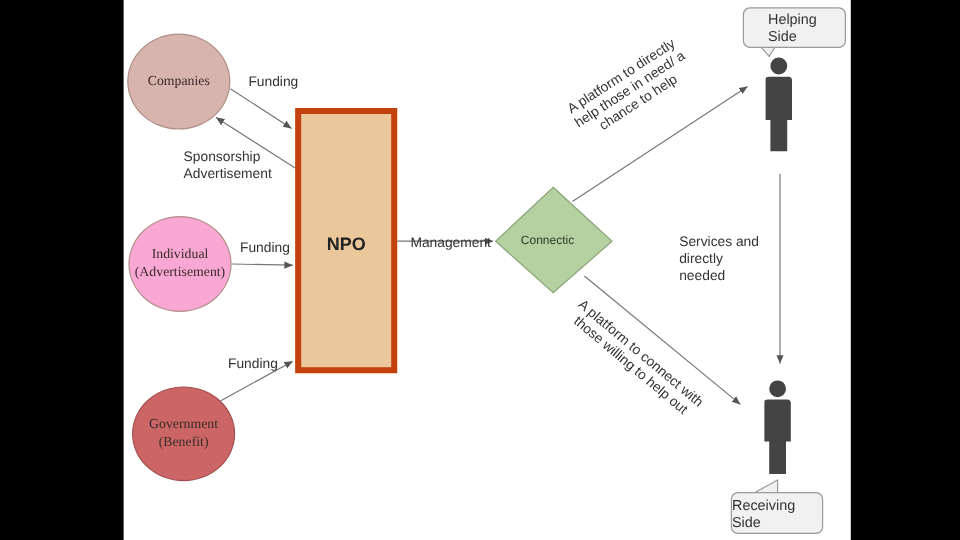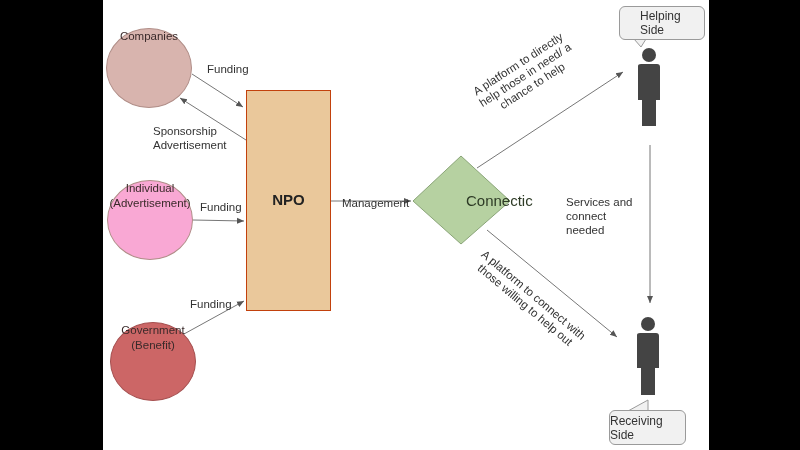--- a/index.html
+++ b/index.html
@@ -1,21 +1,21 @@
 <!DOCTYPE html>
 <html><head>
 <meta charset="utf-8">
 <style>
   html, body { margin:0; padding:0; background:#000; }
   body { width:800px; height:450px; position:relative; overflow:hidden; font-family:"Liberation Sans", sans-serif; }
   #canvas { position:absolute; left:103px; top:0; width:606px; height:450px; background:#fff; }
   svg { position:absolute; left:0; top:0; }
   .lbl { position:absolute; font-size:11.5px; color:#333; line-height:14px; white-space:nowrap; }
-  .circle { position:absolute; border-radius:50%; display:flex; justify-content:center; text-align:center; font-size:11.5px; line-height:15px; color:#3a2a2a; box-sizing:border-box; }
-  .npo { position:absolute; left:246px; top:90px; width:85px; height:221px; background:#eac89b; border:1px solid #c2410c; box-sizing:border-box;padding-left:36px; }
+  .circle { position:absolute; border-radius:50%; display:flex; align-items:center; justify-content:center; text-align:center; font-size:11.5px; line-height:15px; color:#3a2a2a; box-sizing:border-box;font-family:Liberation Serif, serif; }
+  .npo { position:absolute; left:246px; top:90px; width:85px; height:221px; background:#eac89b; border:5px solid #c2410c; box-sizing:border-box;padding-left:36px; }
   .npo-title { position:absolute; left:0; right:0; top:100px; text-align:center; font-weight:bold; font-size:15px; color:#222; }
   .bubble { position:absolute; background:#f1f1f1; border:1px solid #9a9a9a; border-radius:6px; font-size:12px; color:#333; display:flex; align-items:center; justify-content:center; box-sizing:border-box; }
 </style>
 </head>
 <body>
 
 <div id="canvas"></div>
 
 <svg width="800" height="450">
   <defs>
@@ -69,21 +69,21 @@
   <span>
     <span>Government</span><br>
     <span>(Benefit)</span>
   </span>
 </div>
 
 <div class="npo">
   <div class="npo-title">NPO</div>
 </div>
 
-<div class="lbl" style="left:434px;top:194px;font-size:15px;color:#2e3b26;margin-left:32px;">Connectic</div>
+<div class="lbl" style="left:434px;top:194px;font-size:10px;color:#2e3b26;">Connectic</div>
 
 <div class="lbl" style="left:207px;top:62px;">Funding</div>
 <div class="lbl" style="left:153px;top:124px;">
   <span>Sponsorship</span><br>
   <span>Advertisement</span>
 </div>
 <div class="lbl" style="left:200px;top:200px;">Funding</div>
 <div class="lbl" style="left:190px;top:297px;">Funding</div>
 <div class="lbl" style="left:342px;top:196px;">Management</div>
 
@@ -93,21 +93,21 @@
   <span>chance to help</span>
 </div>
 
 <div class="lbl" style="left:487px;top:248px;transform:rotate(40deg);transform-origin:left top;text-align:center;line-height:13px;">
   <span>A platform to connect with</span><br>
   <span>those willing to help out</span>
 </div>
 
 <div class="lbl" style="left:566px;top:195px;line-height:14px;">
   <span>Services and</span><br>
-  <span>connect</span><br>
+  <span>directly</span><br>
   <span>needed</span>
 </div>
 
 <div class="bubble" style="left:619px;top:6px;width:86px;height:34px;padding-left:20px;">
   <span>Helping Side</span>
 </div>
 <div class="bubble" style="left:609px;top:410px;width:77px;height:35px;">
   <span>Receiving Side</span>
 </div>
 

